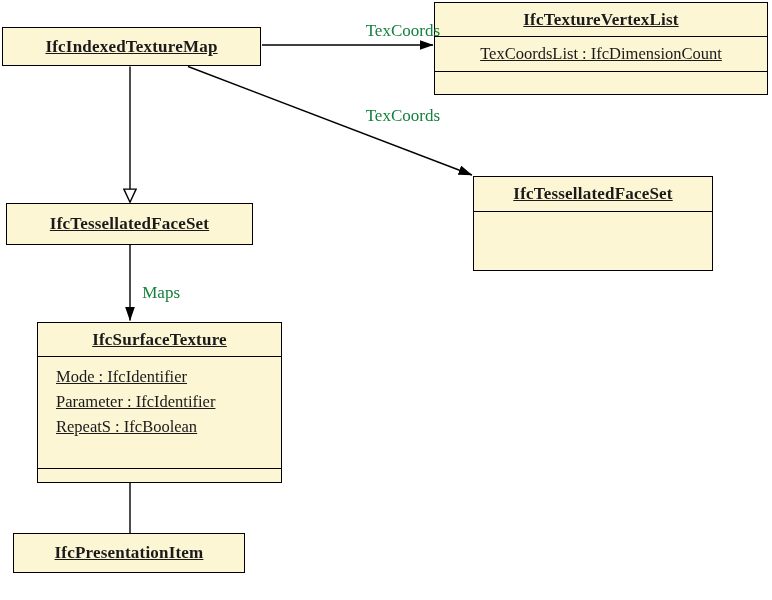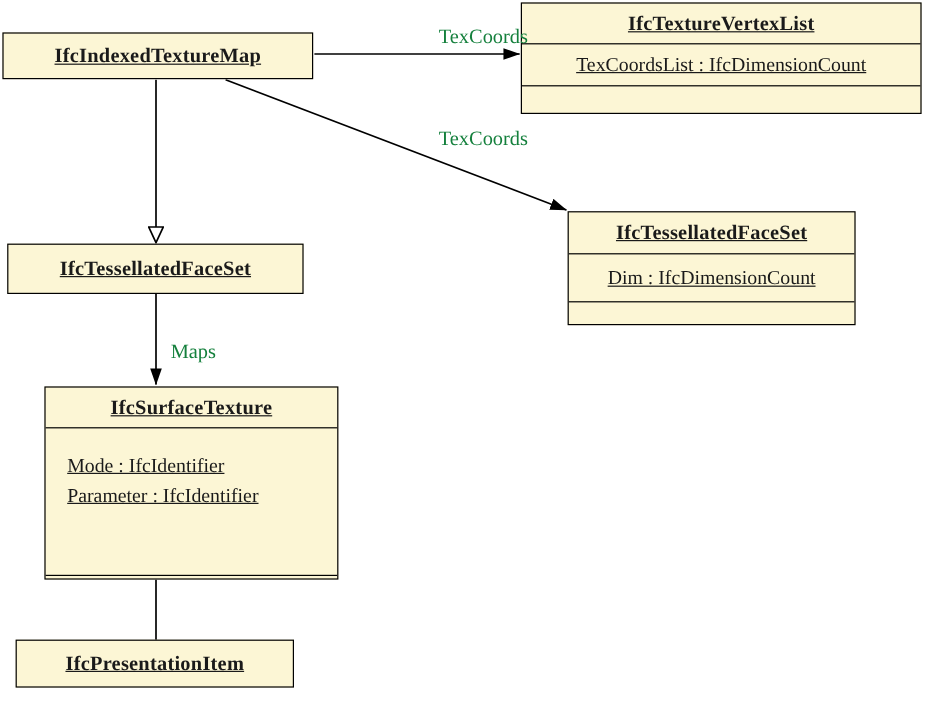--- a/index.html
+++ b/index.html
@@ -41,21 +41,21 @@
     border-top: 1.3px solid var(--box-border, #000000);
     font-size: 16.5px;
     flex: 0 0 auto;
   }
   .uml .attrs.single {
     display: flex;
     align-items: center;
     justify-content: center;
   }
   .uml .attrs.multi {
-    padding: 18px 4px 0 18px;
+    padding: 7px 4px 0 18px;
     line-height: 25px;
   }
   .uml .empty {
     border-top: 1.3px solid var(--box-border, #000000);
     flex: 1 1 auto;
   }
   #box-indexed      { left: 2px;   top: 27px;  width: 259px; height: 39px; }
   #box-vertexlist   { left: 434px; top: 2px;   width: 334px; height: 93px; }
   #box-vertexlist .head  { height: 33px; }
   #box-vertexlist .attrs { height: 34px; }
@@ -103,33 +103,33 @@
   </div>
 
   <div class="uml" id="box-vertexlist">
     <div class="head">IfcTextureVertexList</div>
     <div class="attrs single">TexCoordsList : IfcDimensionCount</div>
     <div class="empty"></div>
   </div>
 
   <div class="uml" id="box-faceset">
     <div class="head">IfcTessellatedFaceSet</div>
-    <div class="attrs single">Dim : IfcDimensionCount</div>
     <div class="empty"></div>
   </div>
 
   <div class="uml" id="box-texcoord">
     <div class="head fill">IfcTessellatedFaceSet</div>
   </div>
 
   <div class="uml" id="box-surface">
     <div class="head">IfcSurfaceTexture</div>
     <div class="attrs multi">
       <div>Mode : IfcIdentifier</div>
       <div>Parameter : IfcIdentifier</div>
+      <div>RepeatS : IfcBoolean</div>
     </div>
     <div class="empty"></div>
   </div>
 
   <div class="uml" id="box-presentation">
     <div class="head fill">IfcPresentationItem</div>
   </div>
 
   <div class="edge-label" id="lbl-texcoords">TexCoords</div>
   <div class="edge-label" id="lbl-mappedto">TexCoords</div>

